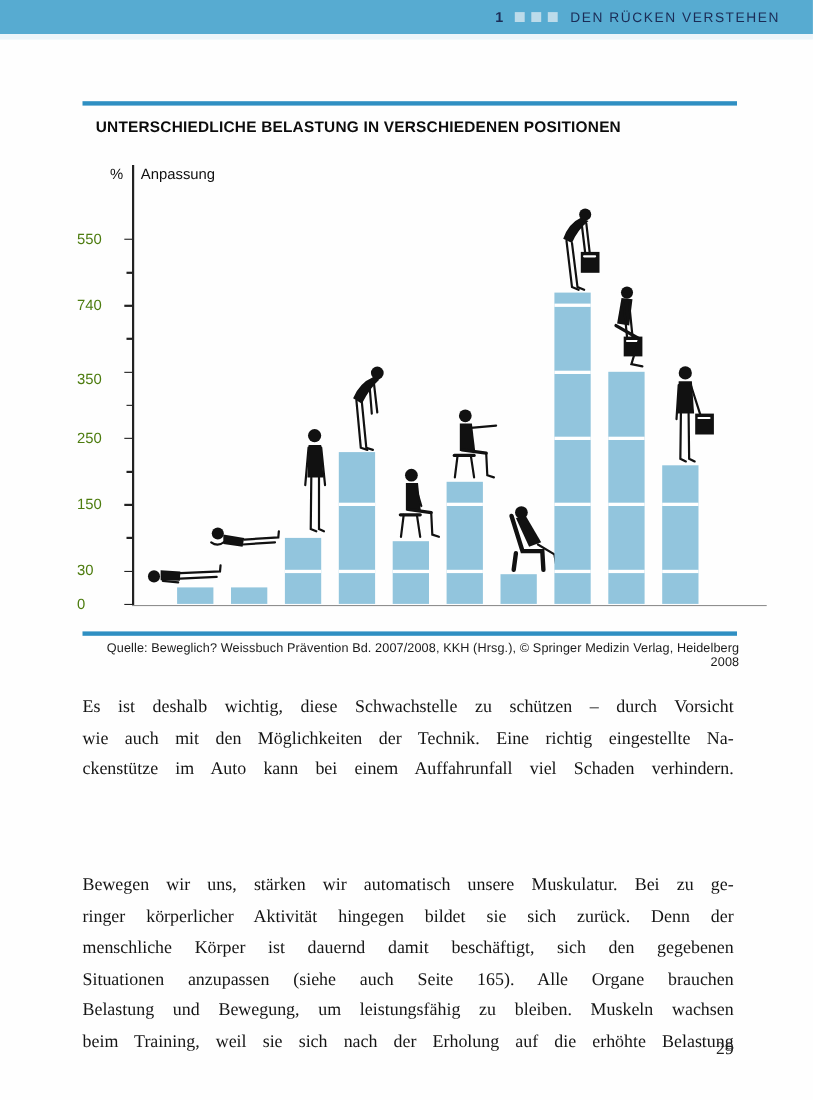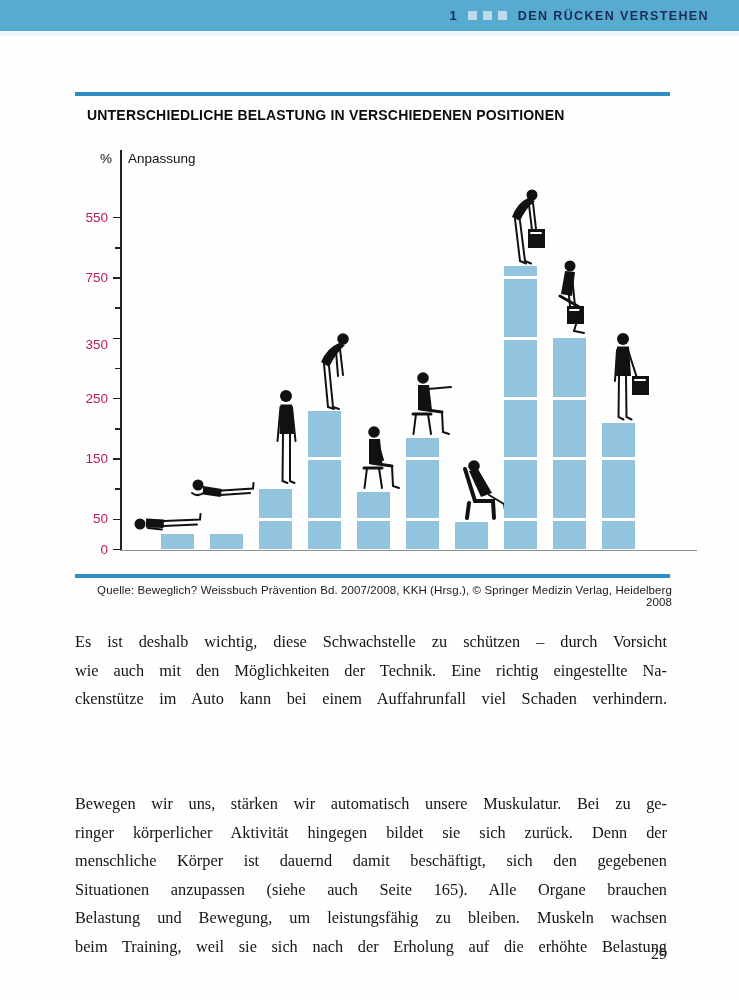--- a/index.html
+++ b/index.html
@@ -11,34 +11,34 @@
   
   .band {
     position:absolute; left:0; top:0; width:739px; height:31px;
     background:var(--band-bg,#57abd1);
     display:flex; align-items:center; justify-content:flex-end;
     padding-right:30px; gap:6px;
   }
   .band-strip { position:absolute; left:0; top:31px; width:739px; height:5px; background:#ecf5fa; }
   .band .chap { font-weight:bold; font-size:13px; color:var(--band-text,#1b2c56); letter-spacing:1px; margin-right:4px; }
   .band .sq { width:9px; height:9px; background:#bcdbea; }
-  .band .btitle { font-weight:bold; font-size:12.5px; letter-spacing:1.4px; color:var(--band-text,#1b2c56); margin-left:5px; }
+  .band .btitle { font-weight:normal; font-size:12.5px; letter-spacing:1.4px; color:var(--band-text,#1b2c56); margin-left:5px; }
   
   .rule { position:absolute; left:75px; width:595px; height:4px; background:var(--rule-blue,#2f8fc2); }
   .rule-top { top:92px; }
   .rule-bottom { top:574px; }
   .chart-title { position:absolute; left:87px; top:107px; font-weight:bold; font-size:14px; letter-spacing:0.2px; color:#0c0c0c; }
   .axis-unit { position:absolute; left:84px; top:151px; width:28px; text-align:right; font-size:13.5px; color:#111; }
   .axis-name { position:absolute; left:128px; top:151px; font-size:13.5px; color:#111; }
   #chart { position:absolute; left:0; top:0; width:739px; height:1000px; }
   #chart > div { position:absolute; }
   #chart .vline { background:#222; }
   #chart .hline { background:#8f8f8f; }
   #chart .tick  { background:#222; }
-  #chart .ticklabel { font-size:13.5px; color:#be185d; text-align:right; line-height:18px; }
+  #chart .ticklabel { font-size:13.5px; color:#4d7c0f; text-align:left; line-height:18px; }
   #chart .bar { background:var(--bar-blue,#92c5dd); }
   #chart .bar .divider { position:absolute; left:0; right:0; height:3px; background:#fff; }
   #chart .fig svg { display:block; }
   .source {
     position:absolute; left:75px; top:584px; width:597px; text-align:right;
     font-size:11.5px; color:#1a1a1a; letter-spacing:0.1px;
   }
   
   .bodytext {
     position:absolute; left:75px; width:592px;
@@ -74,29 +74,29 @@
   <div class="chart-title">UNTERSCHIEDLICHE BELASTUNG IN VERSCHIEDENEN POSITIONEN</div>
   <div class="axis-unit">%</div>
   <div class="axis-name">Anpassung</div>
 
   <div id="chart">
       <div class="vline" style="left: 120px; top: 150px; width: 1.5px; height: 399.5px;"></div>
       <div class="hline" style="left: 120px; top: 549.5px; width: 577px; height: 1.5px;"></div>
       <div class="tick" style="left: 113px; top: 548.75px; width: 7px; height: 1.5px;"></div>
       <div class="ticklabel" style="left: 70px; top: 540.5px; width: 38px; height: 18px;">0</div>
       <div class="tick" style="left: 113px; top: 518.575px; width: 7px; height: 1.5px;"></div>
-      <div class="ticklabel" style="left: 70px; top: 510.325px; width: 38px; height: 18px;">50</div>
+      <div class="ticklabel" style="left: 70px; top: 510.325px; width: 38px; height: 18px;">30</div>
       <div class="tick" style="left: 113px; top: 458.225px; width: 7px; height: 1.5px;"></div>
       <div class="ticklabel" style="left: 70px; top: 449.975px; width: 38px; height: 18px;">150</div>
       <div class="tick" style="left: 113px; top: 397.875px; width: 7px; height: 1.5px;"></div>
       <div class="ticklabel" style="left: 70px; top: 389.625px; width: 38px; height: 18px;">250</div>
       <div class="tick" style="left: 113px; top: 337.525px; width: 7px; height: 1.5px;"></div>
       <div class="ticklabel" style="left: 70px; top: 336px; width: 38px; height: 18px;">350</div>
       <div class="tick" style="left: 113px; top: 277.175px; width: 7px; height: 1.5px;"></div>
-      <div class="ticklabel" style="left: 70px; top: 268.925px; width: 38px; height: 18px;">750</div>
+      <div class="ticklabel" style="left: 70px; top: 268.925px; width: 38px; height: 18px;">740</div>
       <div class="tick" style="left: 113px; top: 216.825px; width: 7px; height: 1.5px;"></div>
       <div class="ticklabel" style="left: 70px; top: 208.575px; width: 38px; height: 18px;">550</div>
       <div class="tick" style="left: 115px; top: 488.4px; width: 5px; height: 1.5px;"></div>
       <div class="tick" style="left: 115px; top: 428.05px; width: 5px; height: 1.5px;"></div>
       <div class="tick" style="left: 115px; top: 367.7px; width: 5px; height: 1.5px;"></div>
       <div class="tick" style="left: 115px; top: 307.35px; width: 5px; height: 1.5px;"></div>
       <div class="tick" style="left: 115px; top: 247px; width: 5px; height: 1.5px;"></div>
       <div class="bar" style="left: 160.5px; top: 534.413px; width: 33px; height: 15.0875px;"></div>
       <div class="fig" style="left: 133px; top: 506.413px; width: 74px; height: 30px;">
         <svg viewBox="0 0 74 30" width="74" height="30">

